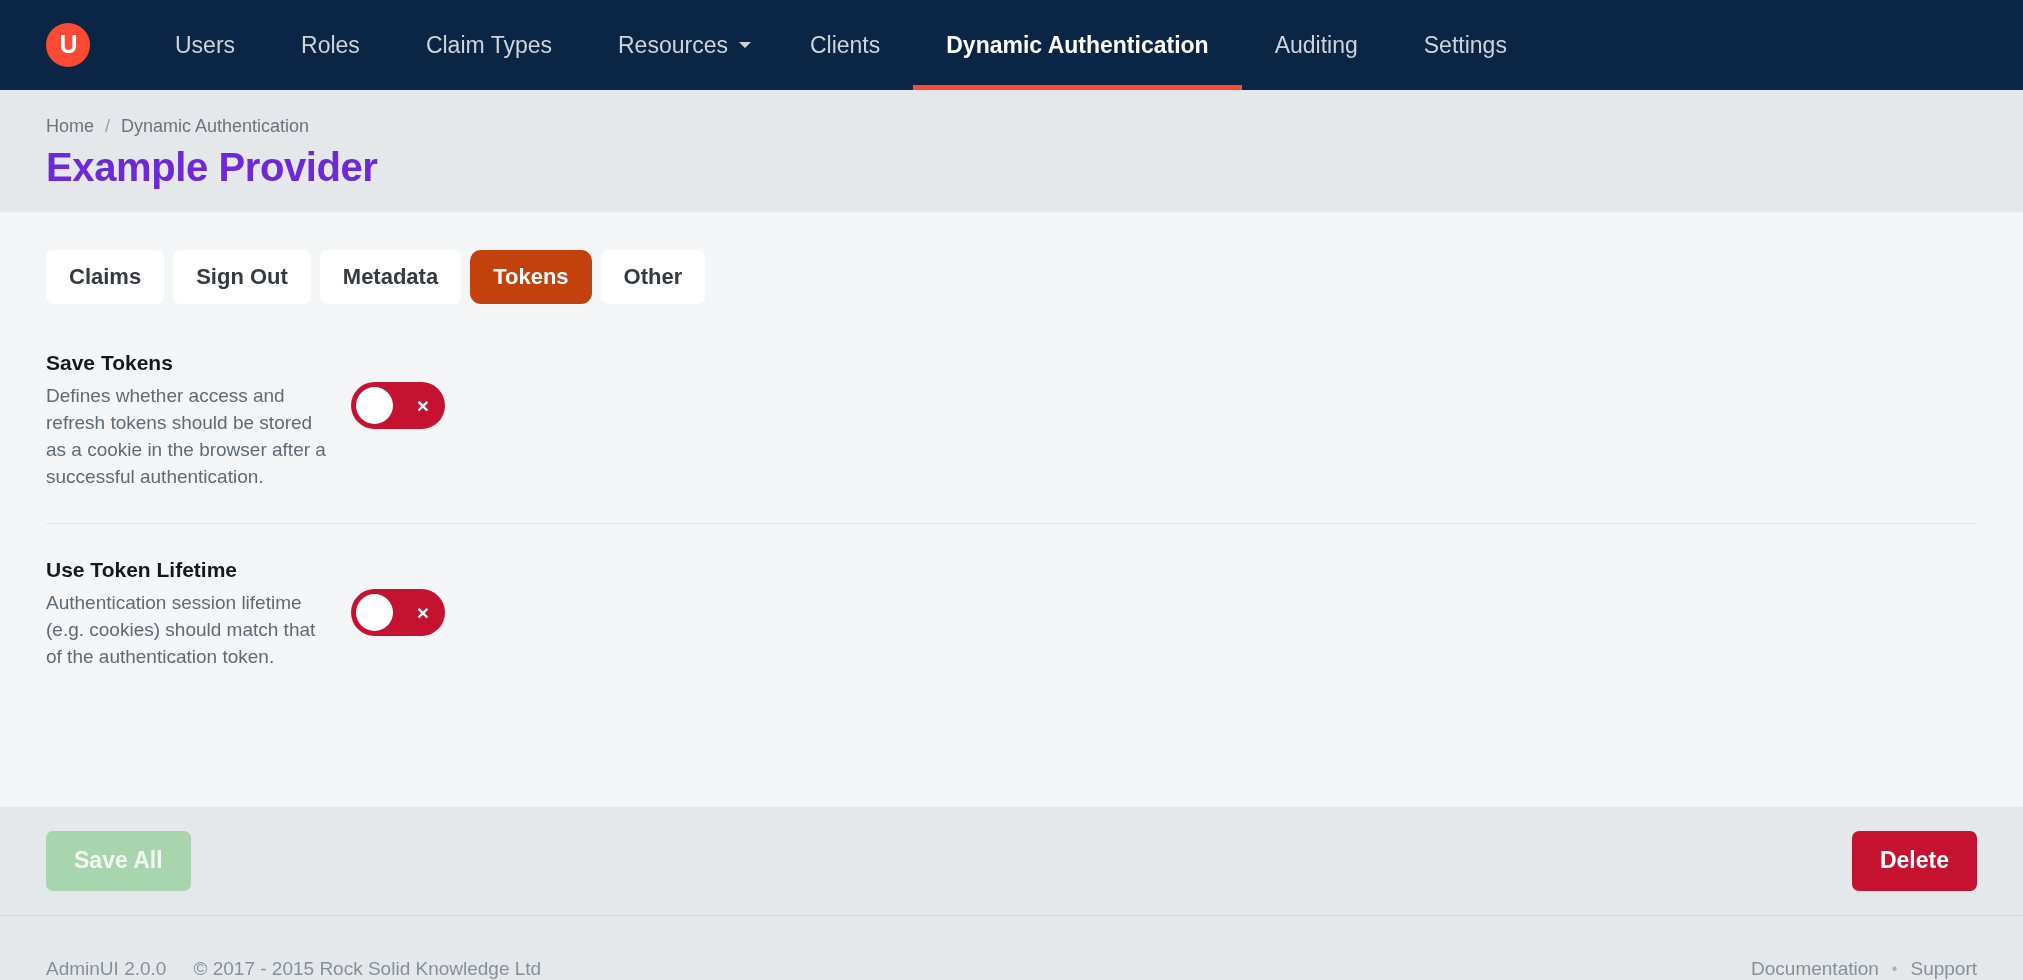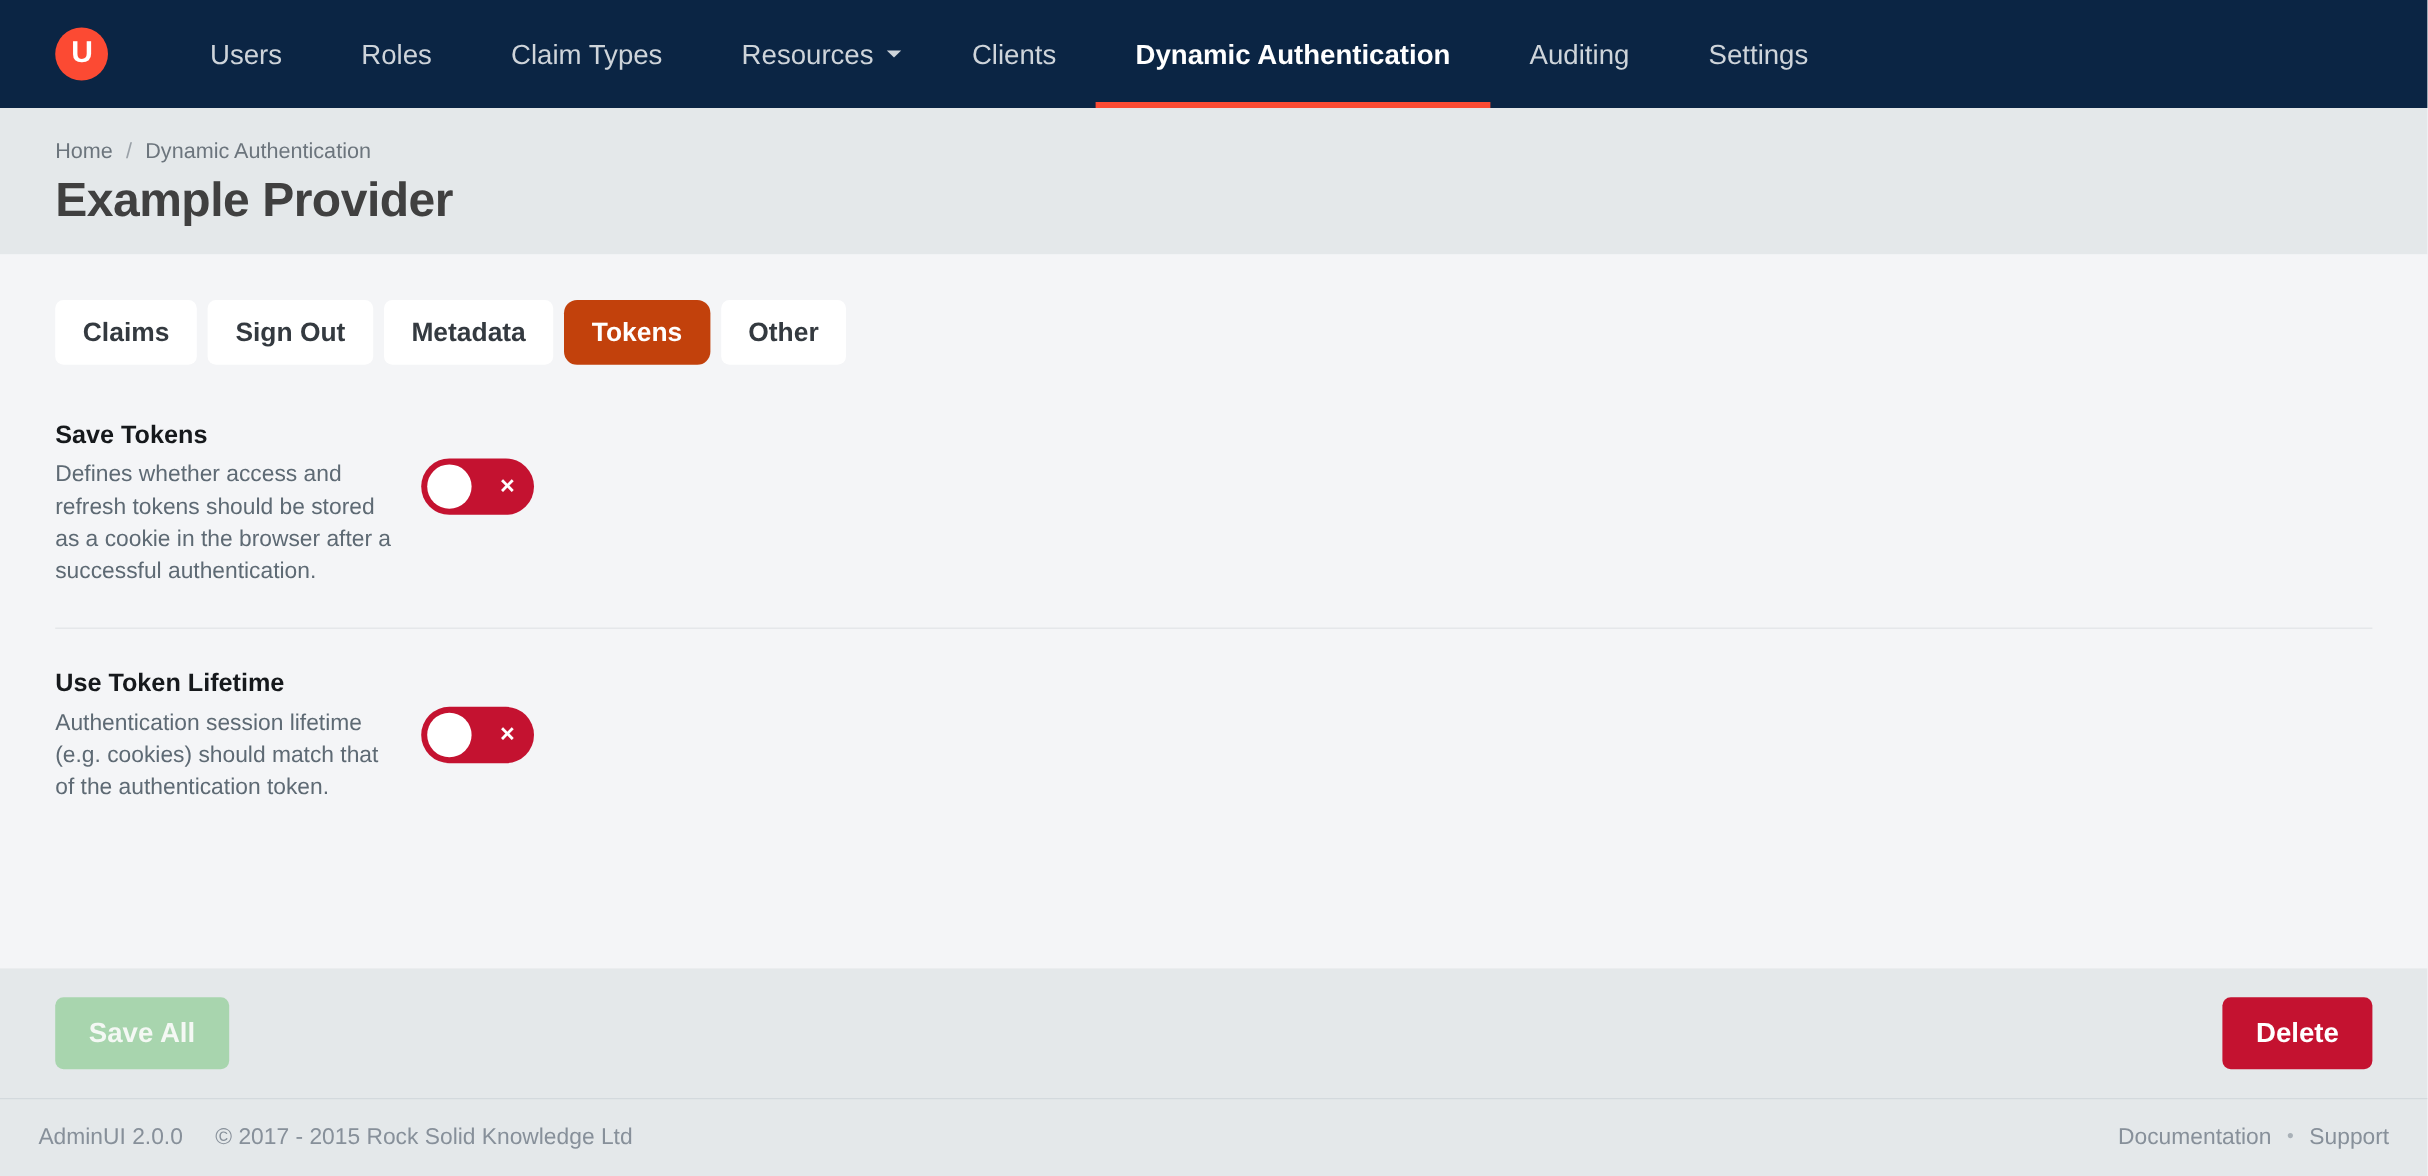--- a/index.html
+++ b/index.html
@@ -117,21 +117,21 @@
     color: #6c757d;
     margin-bottom: 7px;
   }
   .breadcrumb .crumb { cursor: pointer; }
   .breadcrumb .crumb.static { cursor: default; }
   .breadcrumb .sep { margin: 0 11px; color: #9aa1a8; }
 
   .page-title {
     font-size: 40px;
     font-weight: bold;
-    color: #404040;
+    color: #6d28d9;
     letter-spacing: -0.4px;
     line-height: 1.15;
     margin-bottom: 22px;
   }
 
   .subtabs {
     display: flex;
     align-items: flex-end;
     margin-left: 14px;
   }
@@ -281,23 +281,23 @@
     background: #c41230;
     color: #ffffff;
   }
 
   
   .footer {
     flex: 0 0 65px;
     background: #e4e8ea;
     border-top: 1px solid #d3d9dd;
     display: flex;
-    align-items: center;
+    align-items: flex-end;
     justify-content: space-between;
-    padding: 0 32px;
+    padding: 0 46px;
     font-size: 19px;
     color: #87909a;
   }
 
   .footer-left { display: flex; align-items: center; }
   .footer-version { margin-right: 27px; }
 
   .footer-right { display: flex; align-items: center; }
   .footer-link { cursor: pointer; }
   .footer-dot { margin: 0 13px; color: #a9b1b8; font-size: 16px; }

